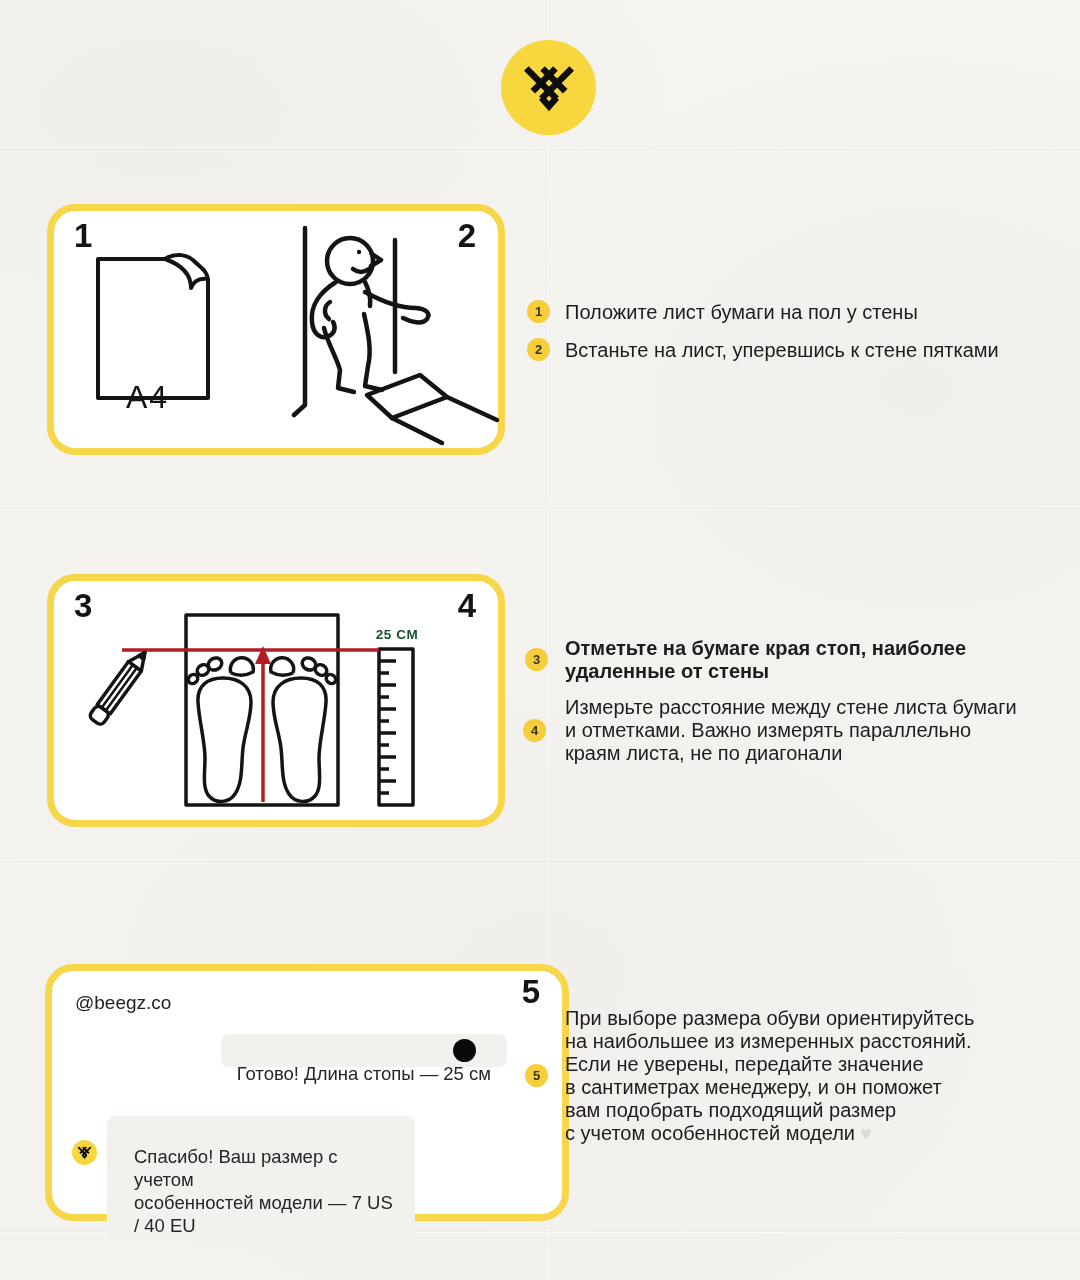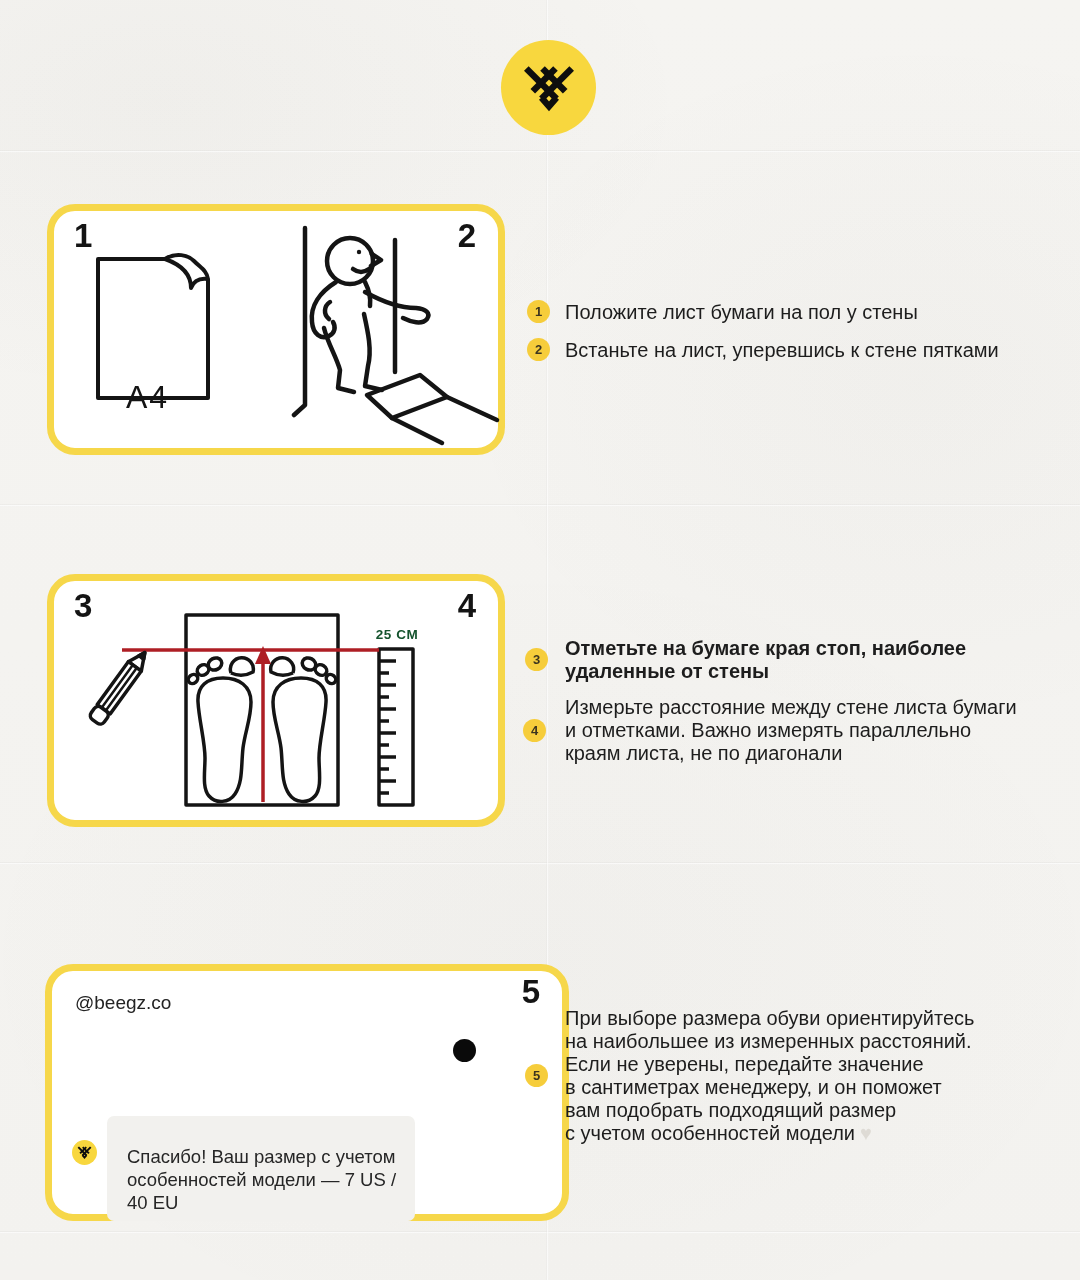--- a/index.html
+++ b/index.html
@@ -74,21 +74,21 @@
   #t5{left:565px;top:1007px;}
   .heart{color:#dedbd5;font-size:20px;margin-left:5px;}
 
   .handle{position:absolute;left:23px;top:21px;font-size:19px;color:#232323;}
 
   .bubble{
     position:absolute;background:var(--bubble);border-radius:7px;color:#262626;
     font-size:18.5px;line-height:23px;white-space:pre-line;
   }
   .bubble-user{right:55px;top:63px;height:33px;padding:5px 16px 0 16px;}
-  .bubble-brand{left:55px;top:145px;width:308px;padding:6px 14px 7px 20px;}
+  .bubble-brand{left:55px;top:145px;width:308px;padding:6px 14px 7px 27px;}
   .avatar-black{position:absolute;left:401px;top:68px;width:23px;height:23px;border-radius:50%;background:#0a0a0a;}
   .avatar-yellow{position:absolute;left:20px;top:169px;width:25px;height:25px;border-radius:50%;
     background:#f8d73e;display:flex;align-items:center;justify-content:center;}
 </style>
 </head>
 <body>
 
 <div class="crease-h" style="top:150px"></div>
 <div class="crease-h" style="top:504px"></div>
 <div class="crease-h" style="top:862px"></div>
@@ -195,20 +195,23 @@
 удаленные от стены</p>
 <div class="badge" id="b4">4</div>
 <p class="step-text" id="t4">Измерьте расстояние между стене листа бумаги
 и отметками. Важно измерять параллельно
 краям листа, не по диагонали</p>
 
 <section class="panel panel3">
   <span class="handle">@beegz.co</span>
   <span class="corner-num tr" style="top:4px">5</span>
 
+  <div class="bubble bubble-user">
+    <span>Готово! Длина стопы — 25 см</span>
+  </div>
   <div class="avatar-black"></div>
 
   <div class="bubble bubble-brand">
     <span>Спасибо! Ваш размер с учетом
 особенностей модели — 7 US / 40 EU</span>
   </div>
   <div class="avatar-yellow">
     <svg width="15" height="13" viewBox="0 0 100 88" fill="none" stroke="#0e0e0e" stroke-width="13">
       <path d="M8 8 L64 64"></path>
       <path d="M92 8 L36 64"></path>

